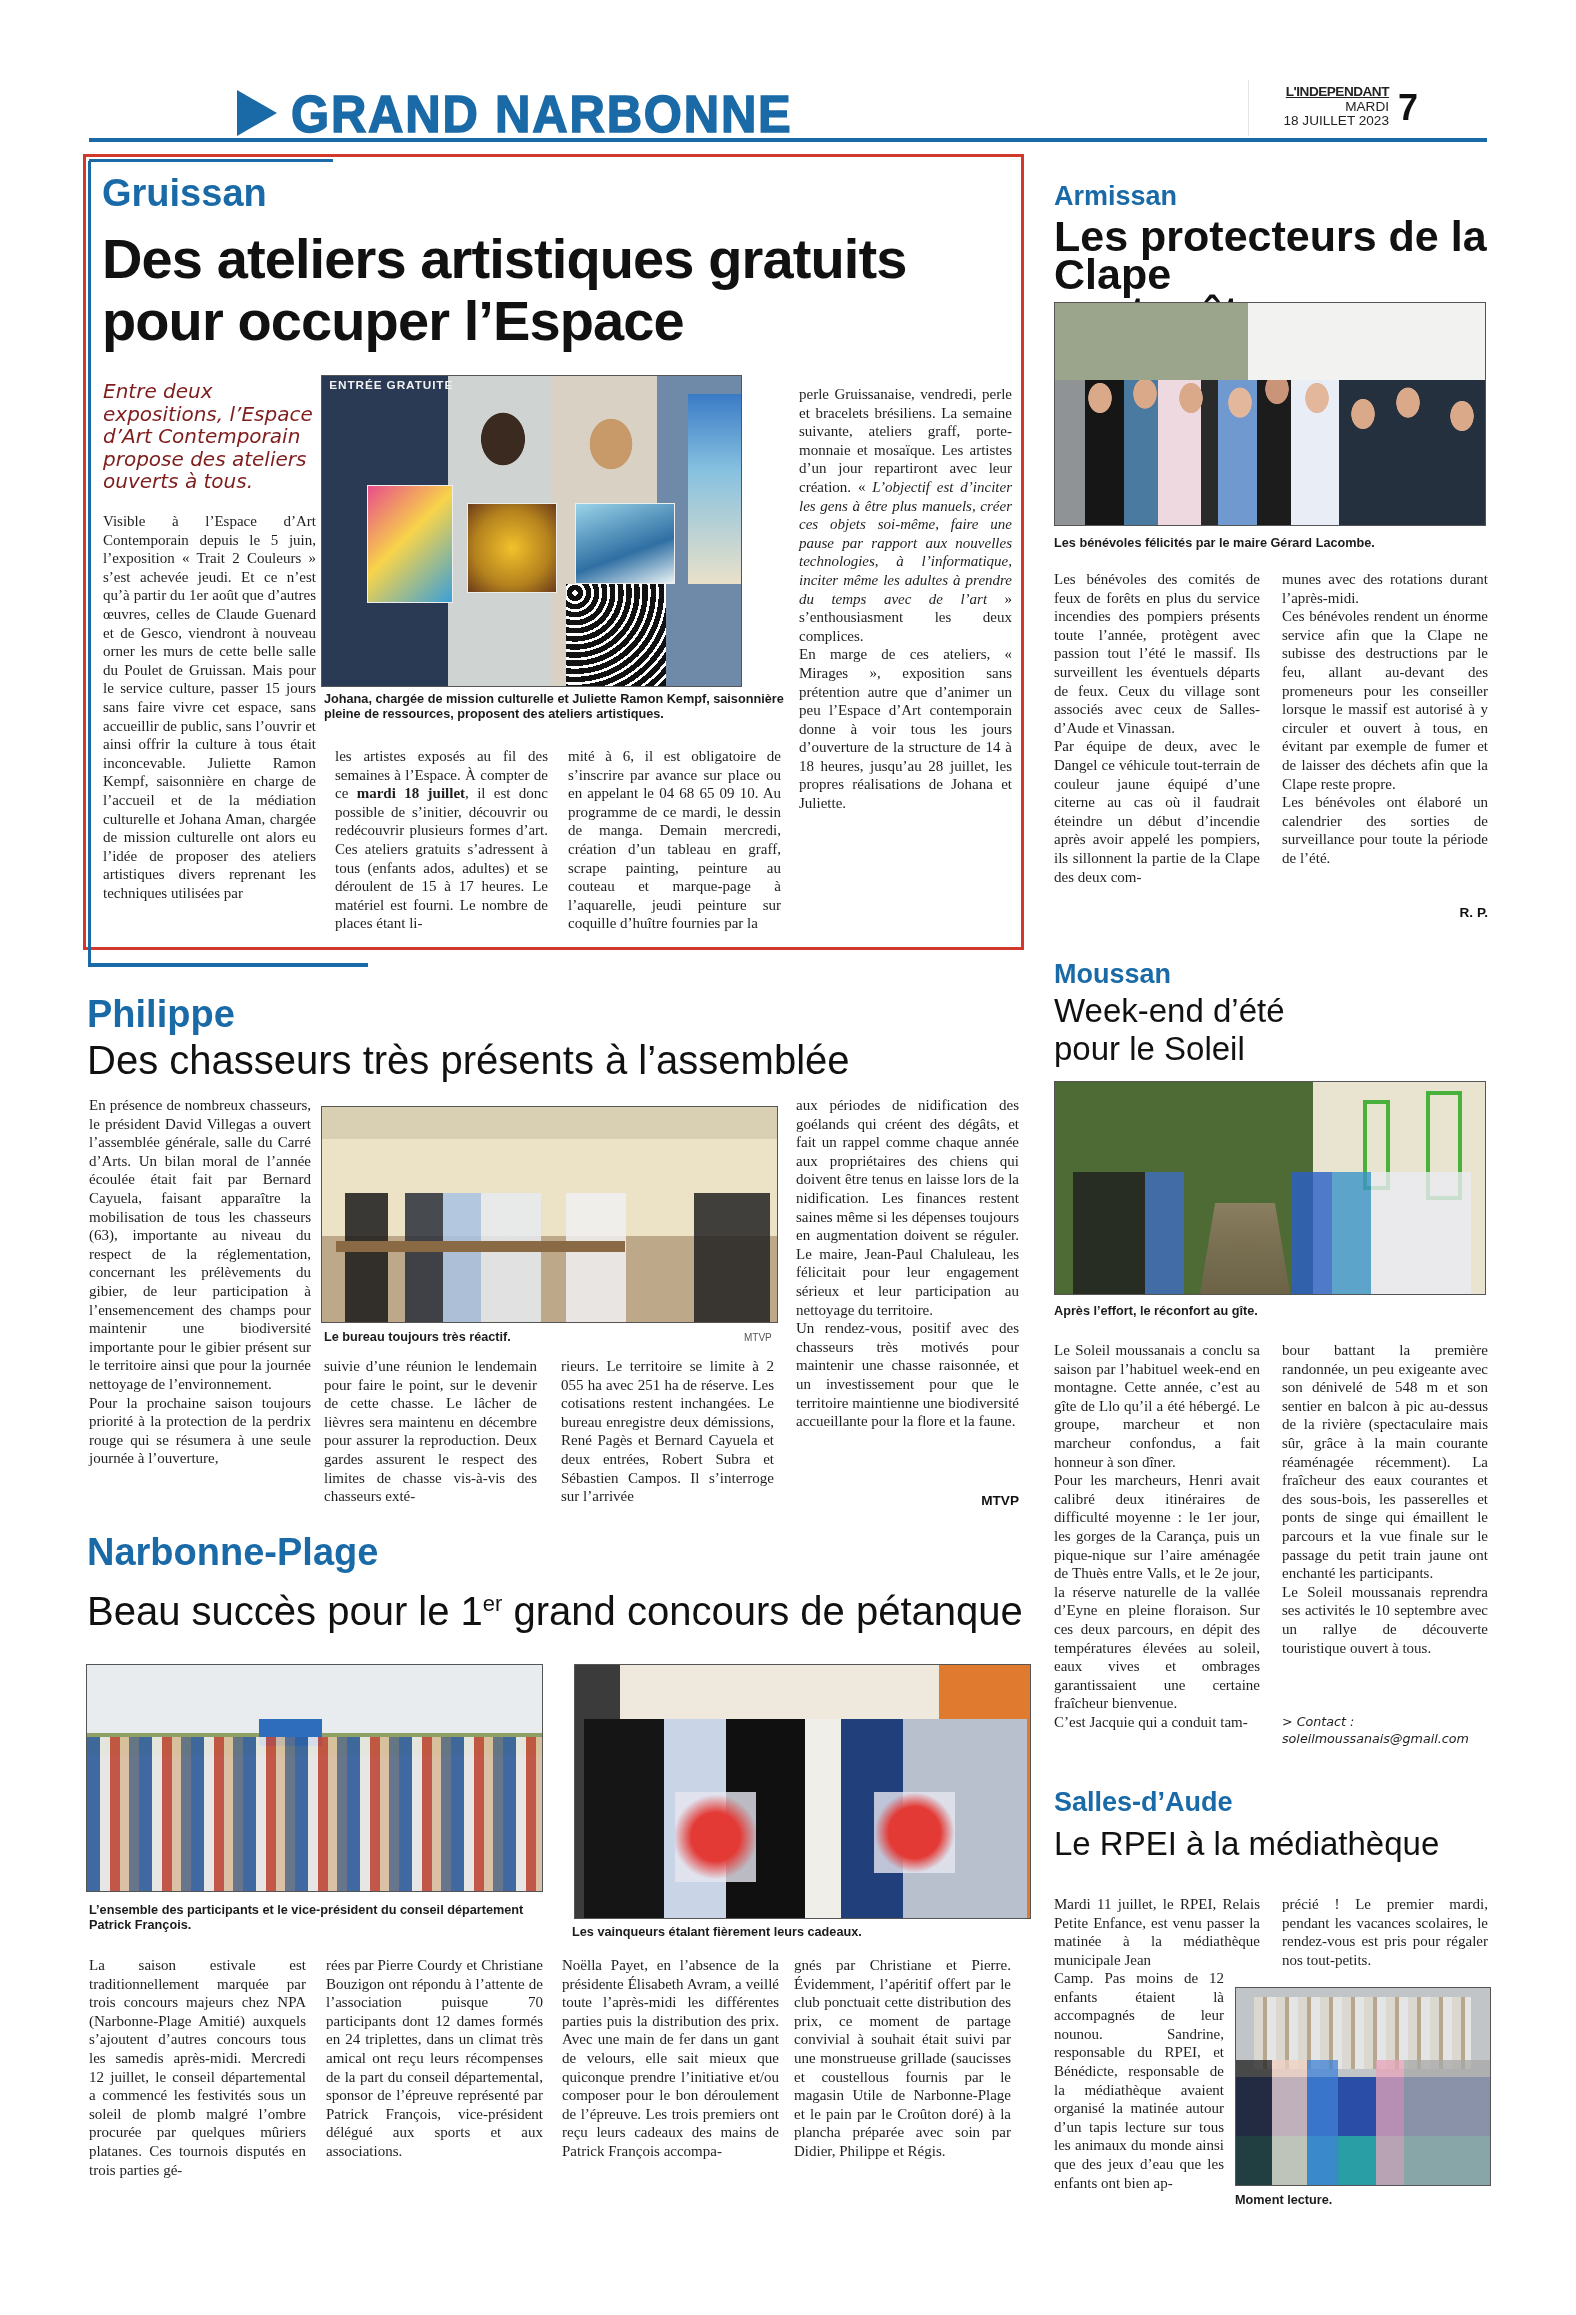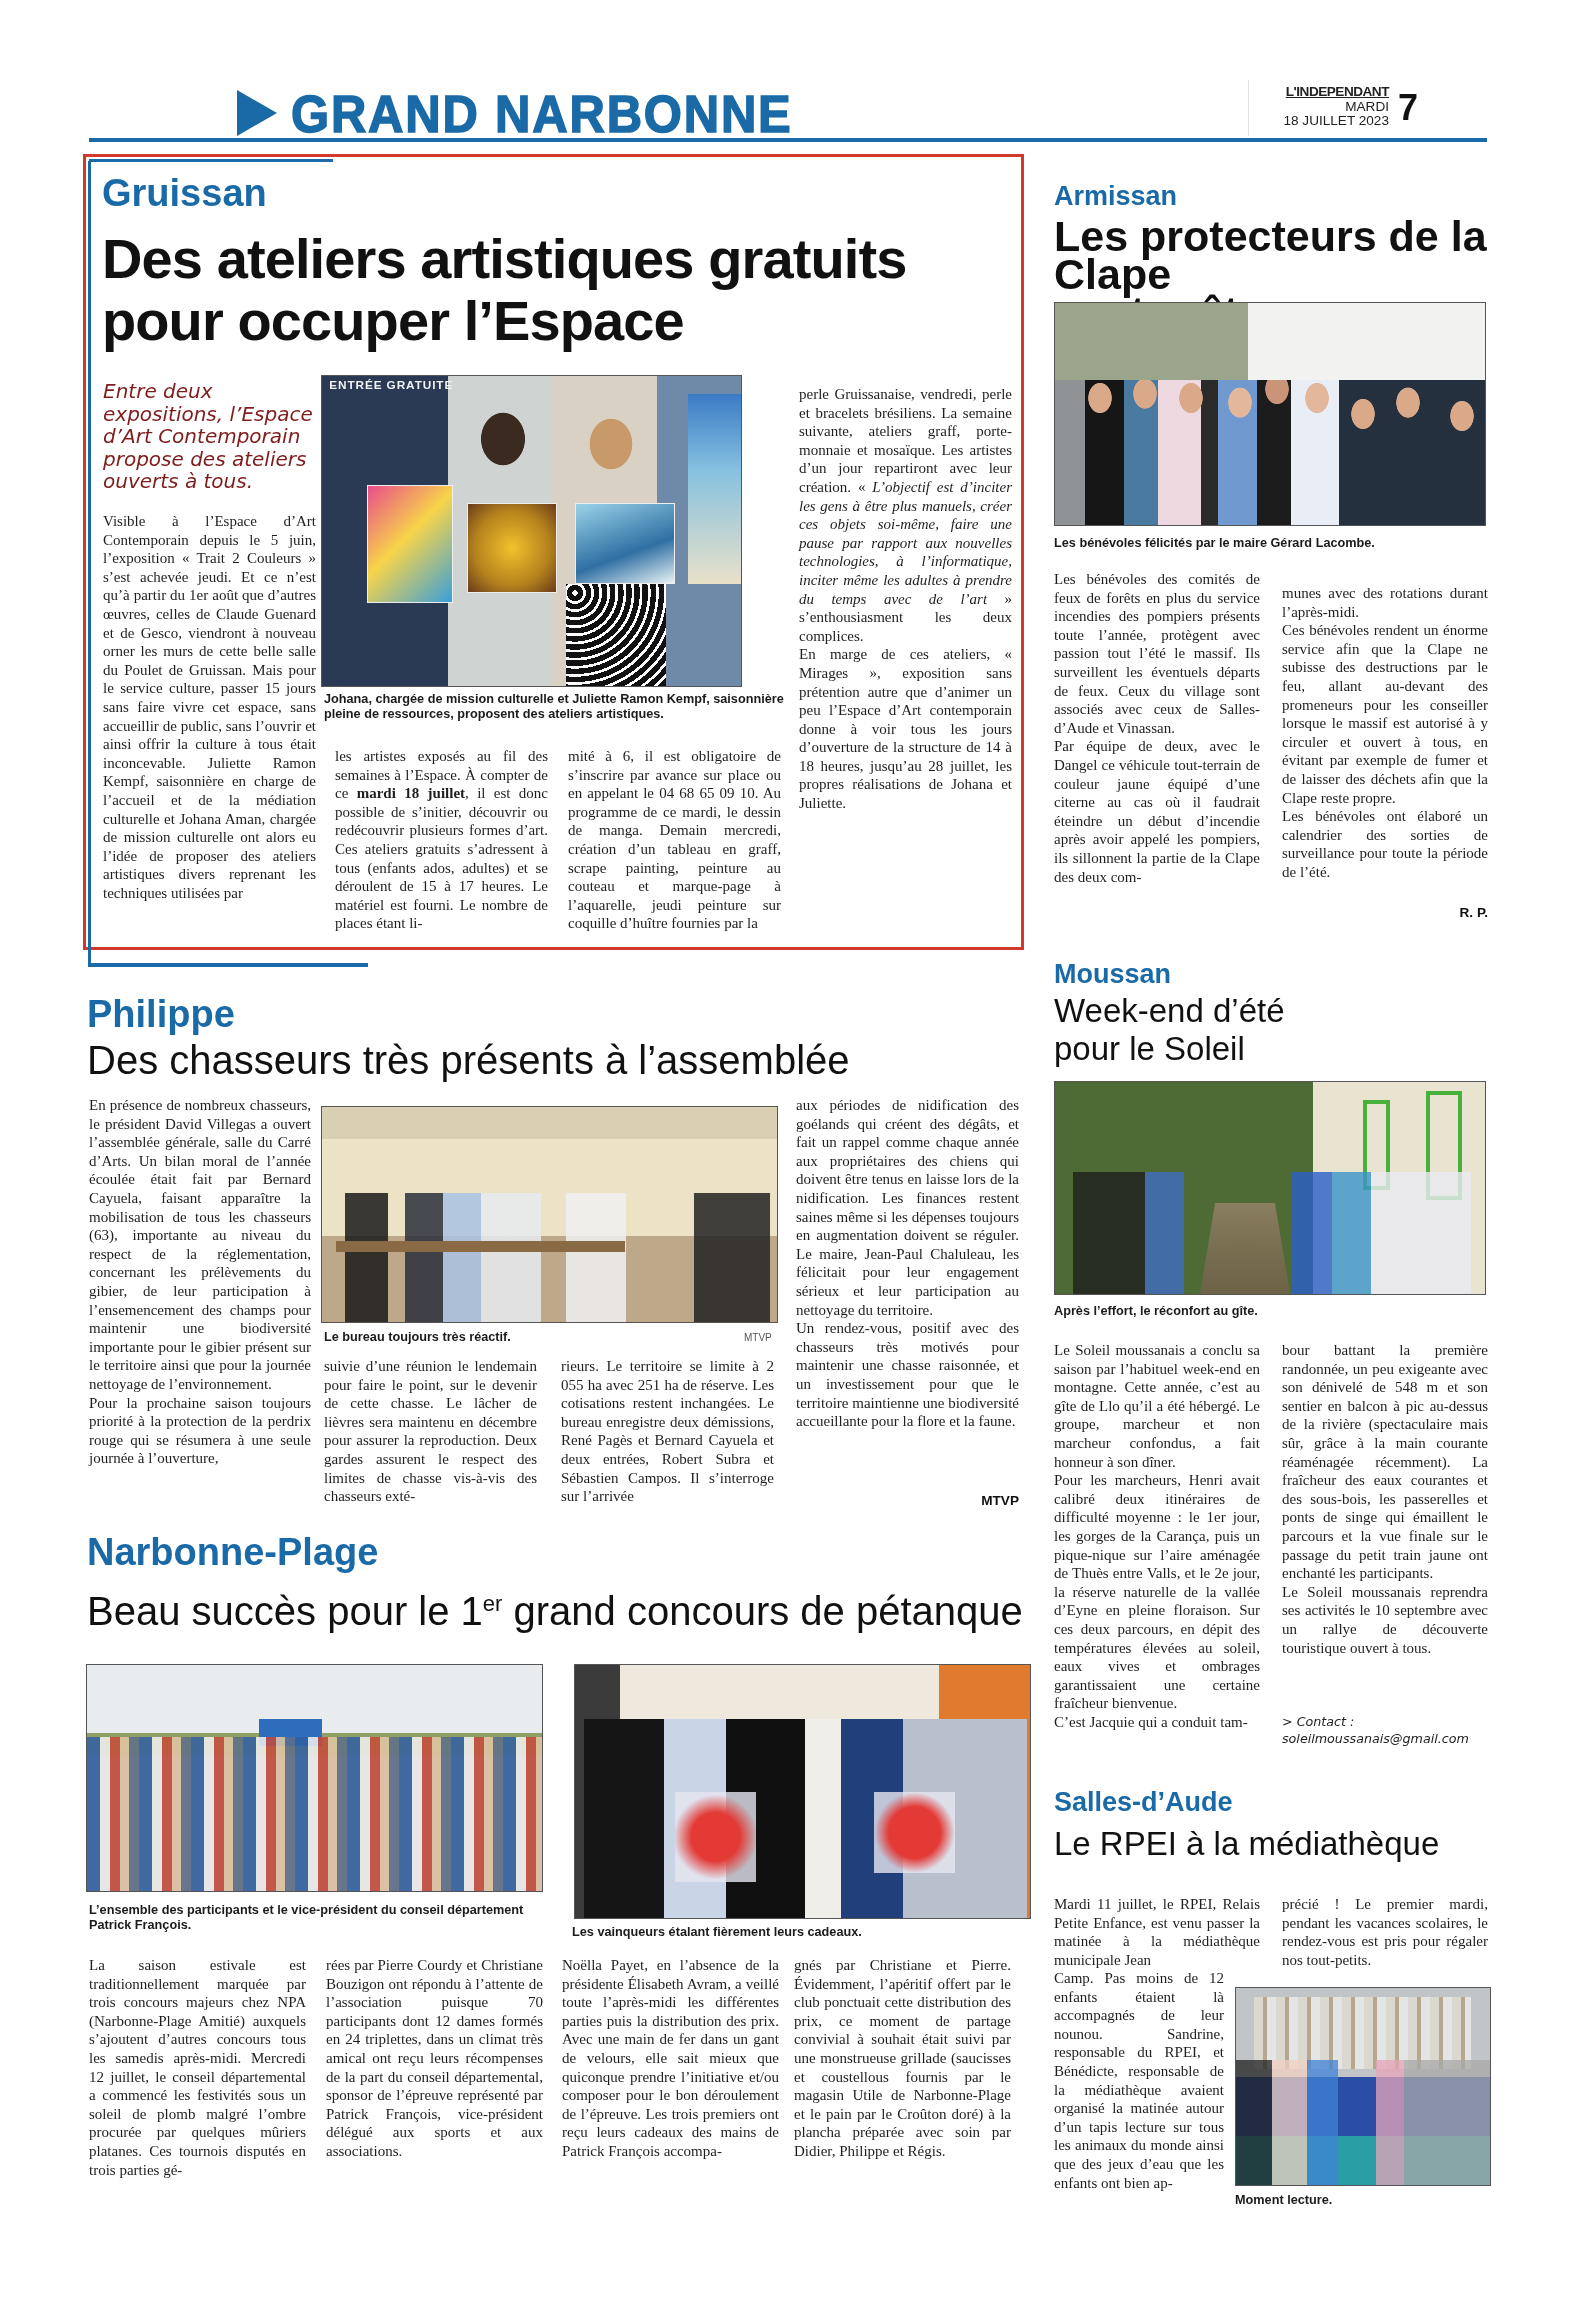--- a/index.html
+++ b/index.html
@@ -159,21 +159,21 @@
   <div>sont prêts</div>
 </div>
 <div class="photo photo-armissan">
   <div class="people"></div>
 </div>
 <div class="abs caption" style="left:1054px; top:536px; width:434px;">Les bénévoles félicités par le maire Gérard Lacombe.</div>
 <div class="abs body-text" style="left:1054px; top:570px; width:206px;">
   <p>Les bénévoles des comités de feux de forêts en plus du service incendies des pompiers présents toute l’année, protègent avec passion tout l’été le massif. Ils surveillent les éventuels départs de feux. Ceux du village sont associés avec ceux de Salles-d’Aude et Vinassan.</p>
   <p>Par équipe de deux, avec le Dangel ce véhicule tout-terrain de couleur jaune équipé d’une citerne au cas où il faudrait éteindre un début d’incendie après avoir appelé les pompiers, ils sillonnent la partie de la Clape des deux com-</p>
 </div>
-<div class="abs body-text" style="left:1282px; top:570px; width:206px;margin-top:14px;">
+<div class="abs body-text" style="left:1282px; top:570px; width:206px;">
   <p>munes avec des rotations durant l’après-midi.</p>
   <p>Ces bénévoles rendent un énorme service afin que la Clape ne subisse des destructions par le feu, allant au-devant des promeneurs pour les conseiller lorsque le massif est autorisé à y circuler et ouvert à tous, en évitant par exemple de fumer et de laisser des déchets afin que la Clape reste propre.</p>
   <p>Les bénévoles ont élaboré un calendrier des sorties de surveillance pour toute la période de l’été.</p>
 </div>
 <div class="abs signature" style="left:1282px; top:905px; width:206px;">R. P.</div>
 
 <div class="abs kicker" style="left:87px; top:993px; font-size:38px;">Philippe</div>
 <div class="abs headline" style="left:87px; top:1038px; font-size:40px; line-height:45px;">Des chasseurs très présents à l’assemblée</div>
 
 <div class="abs body-text" style="left:89px; top:1096px; width:222px;">

